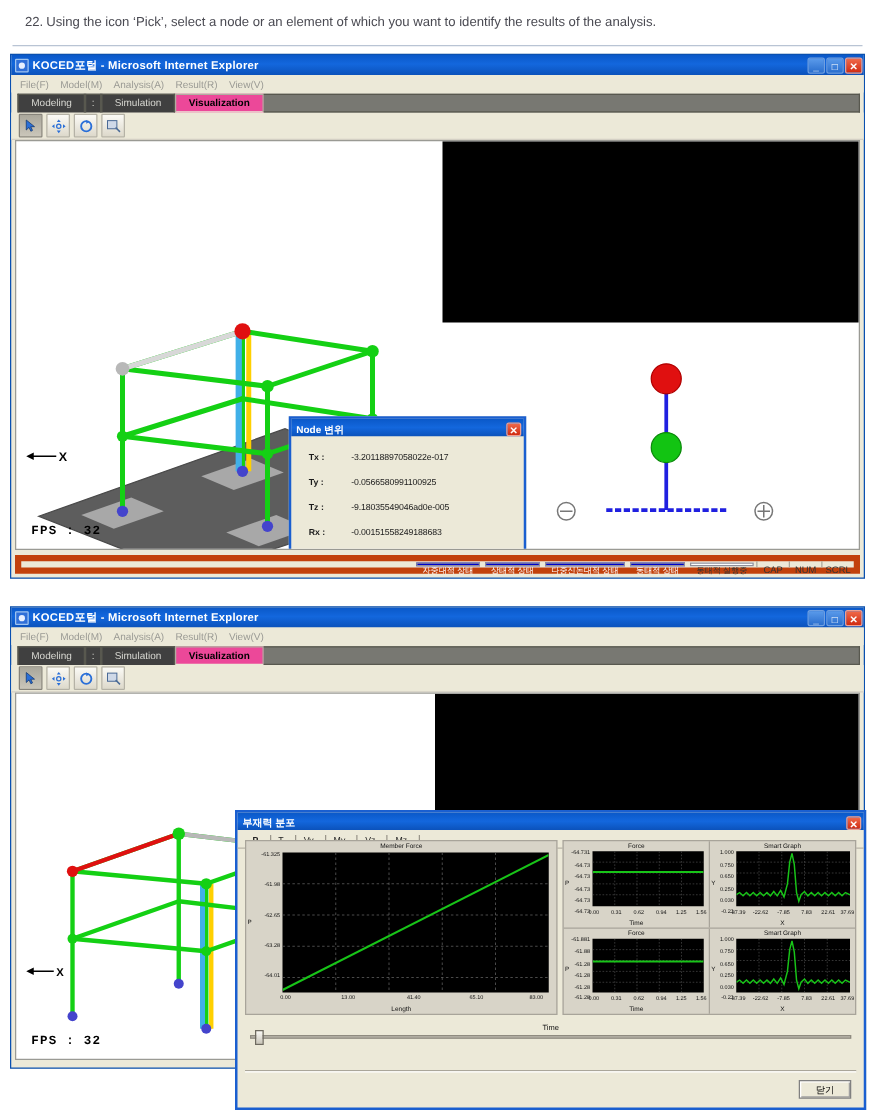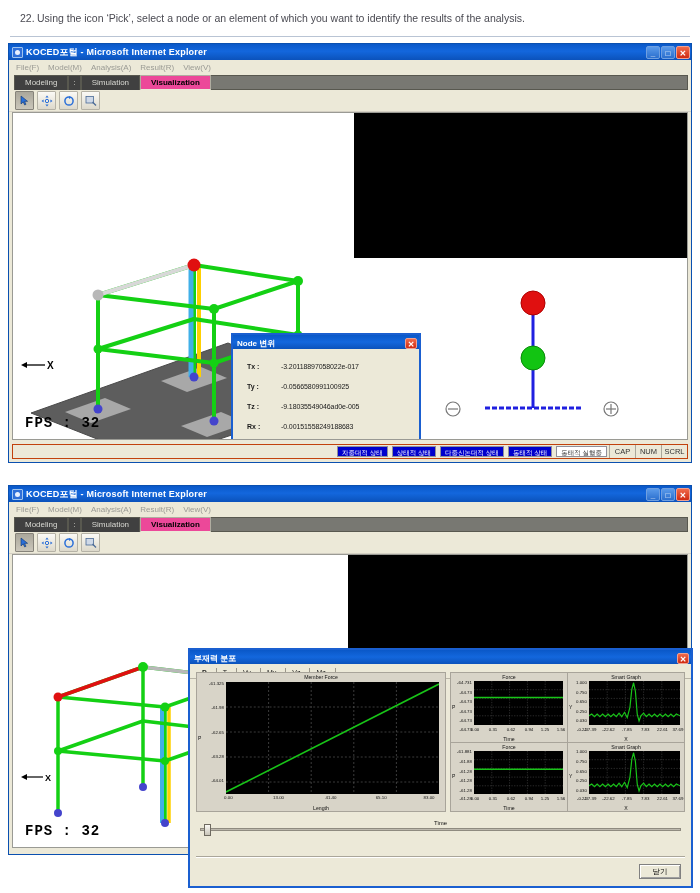--- a/index.html
+++ b/index.html
@@ -115,28 +115,28 @@
     background: #ffffff; border: 1px solid #9a9a94;
     overflow: hidden;
   }
   .win1 .viewport { top: 68px; bottom: 22px; }
   .win2 .viewport { top: 68px; bottom: 6px; }
   .black-panel { position: absolute; background: #000000; }
 
   .fps {
     position: absolute; left: 12px; bottom: 8px;
     font-family: "Liberation Mono", monospace;
-    font-size: 14px; font-weight: bold; color: #000;
+    font-size: 10px; font-weight: bold; color: #000;
     letter-spacing: 1px;
   }
 
   
   .statusbar {
     position: absolute; left: 3px; right: 3px; bottom: 3px; height: 15px;
-    background: #ece9d8; border: 1px solid #c2410c;
+    background: #ece9d8; border: 5px solid #c2410c;
     display: flex; align-items: stretch; font-size: 6.5px;
   }
   .sb-spacer { flex: 1; }
   .sb-blue {
     background: #0000cc; color: #fff; margin: 1px 2px;
     padding: 0 4px; line-height: 11px; white-space: nowrap;
     border: 1px solid #8f8f9a;
   }
   .sb-white {
     background: #fff; color: #333; margin: 1px 2px; padding: 0 4px;

